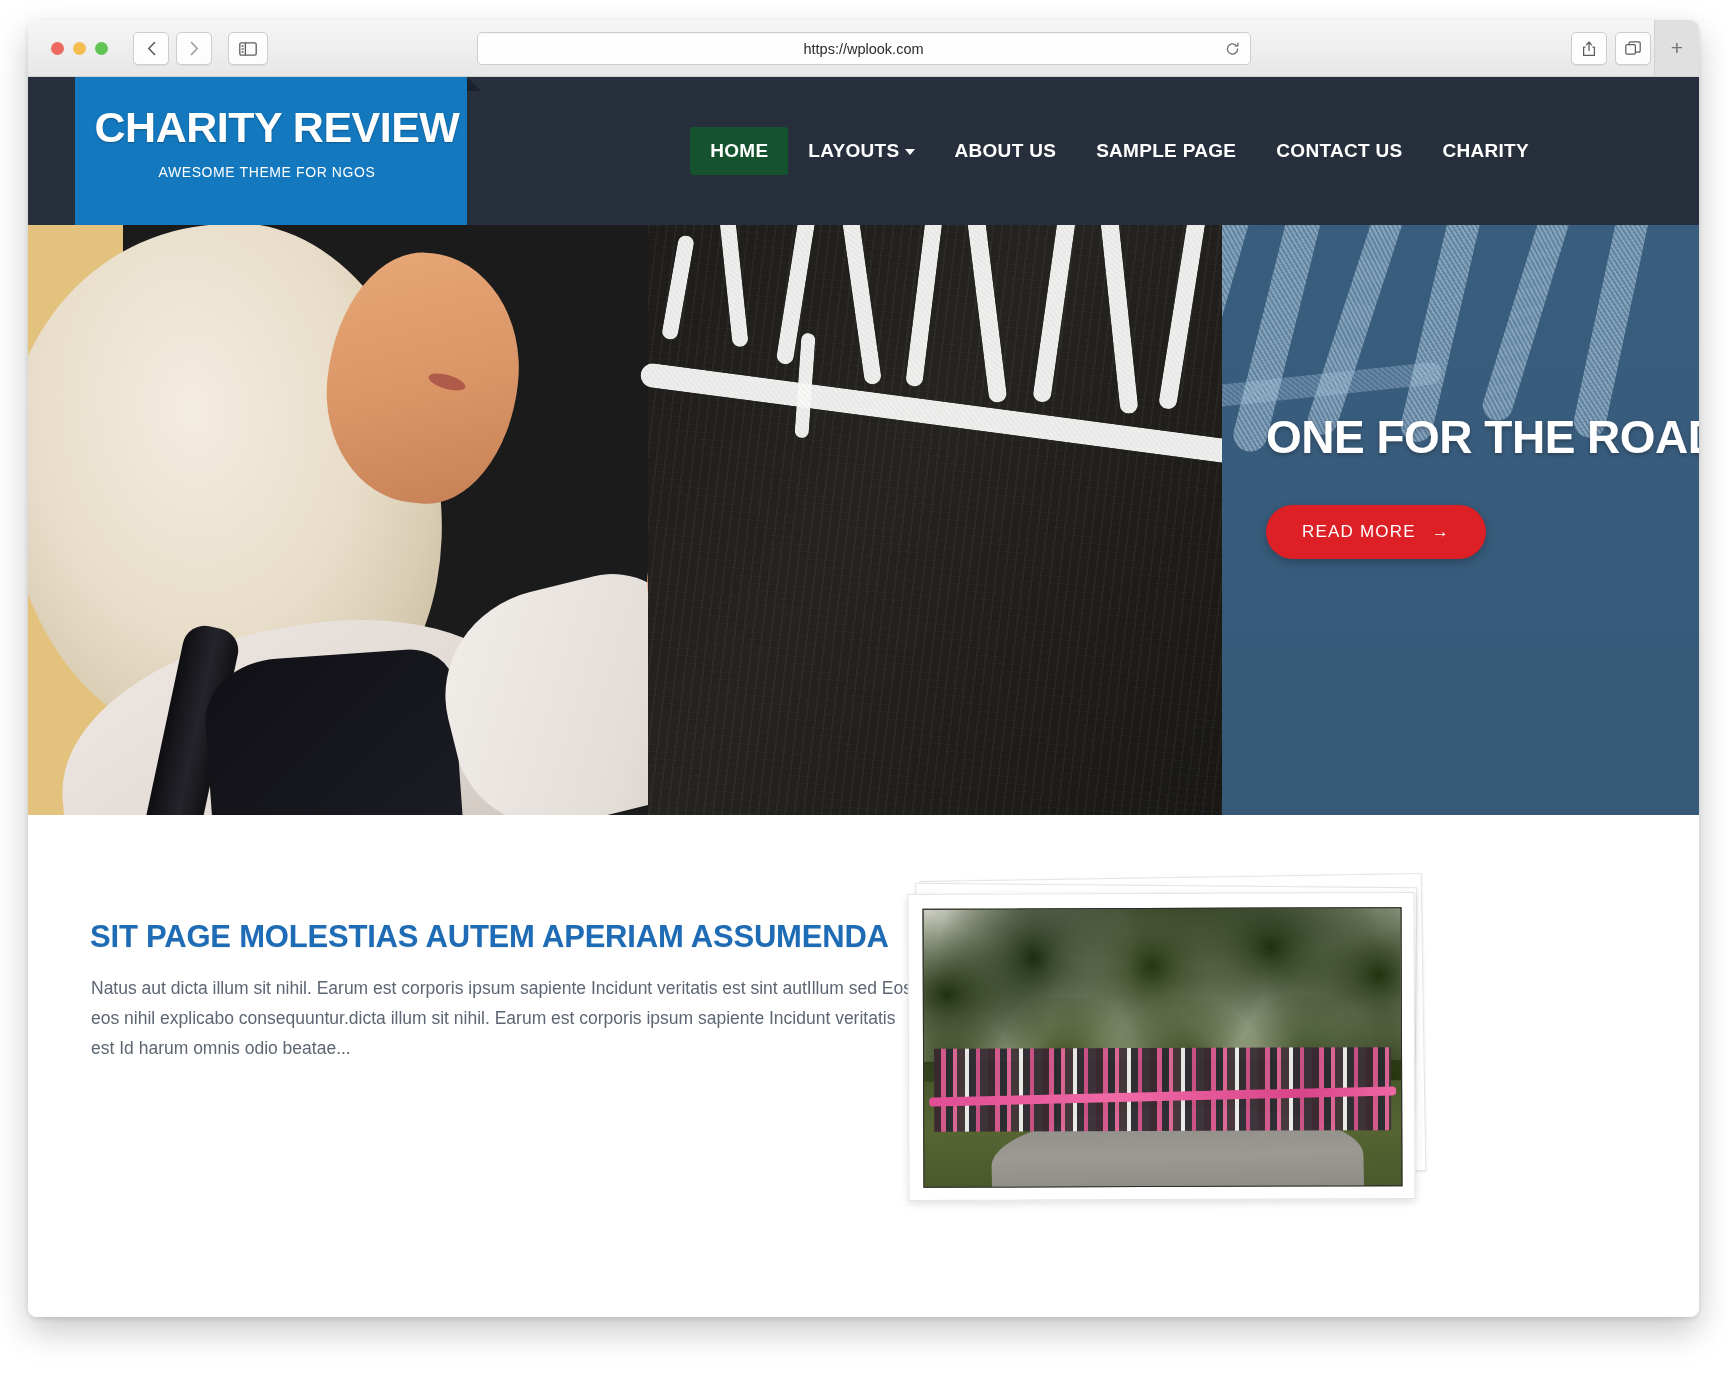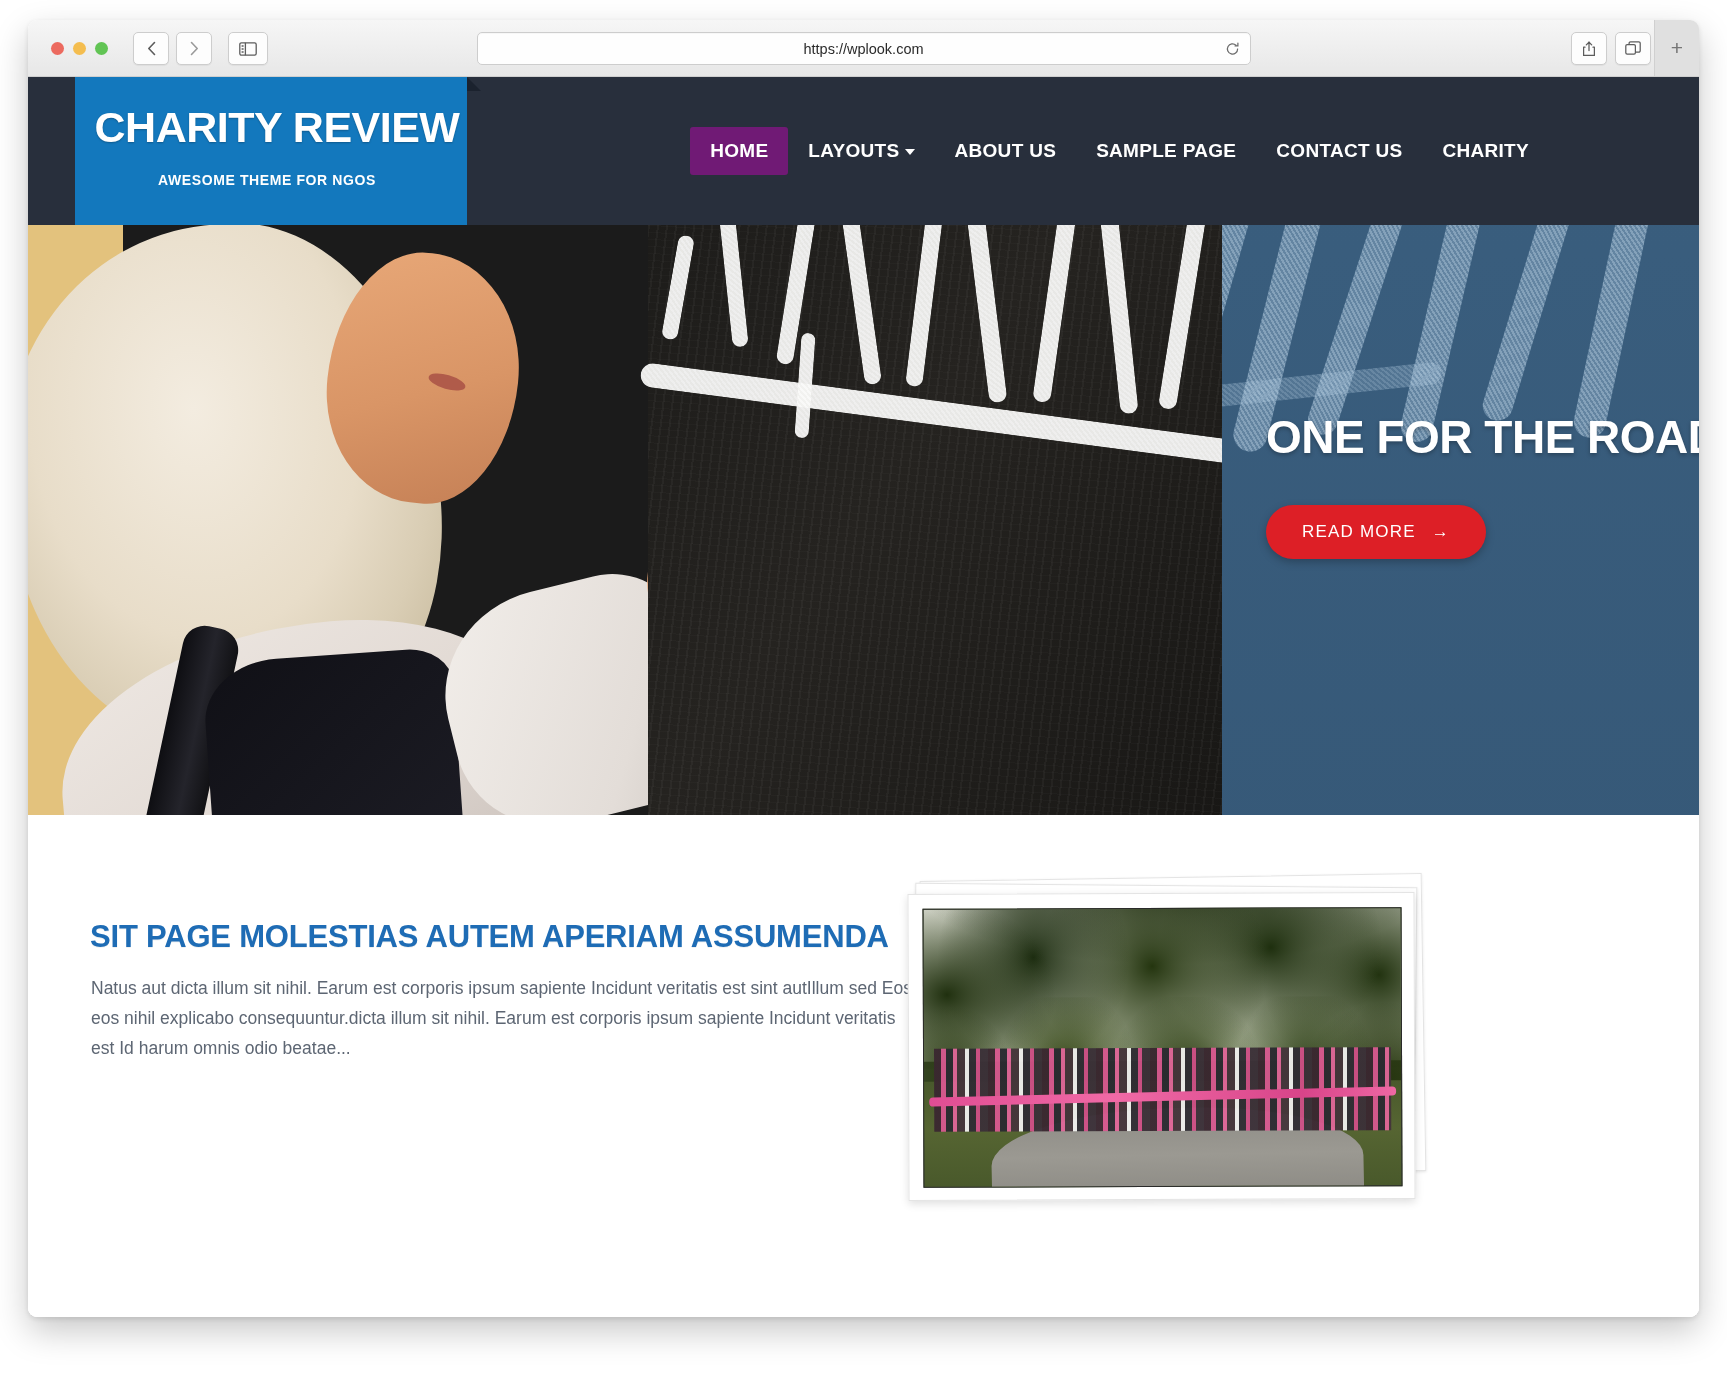--- a/index.html
+++ b/index.html
@@ -101,36 +101,36 @@
     color:#ffffff;
     font-size:43px;font-weight:bold;
     letter-spacing:-.5px;
     font-family:"Liberation Sans", sans-serif;
     text-shadow:0 1px 2px rgba(0,0,0,.25);
     padding-left:12px;
   }
   .logo-ribbon .tagline{
     position:absolute;left:0;right:8px;top:91px;
     text-align:center;color:#ffffff;
-    font-size:14px;font-weight:bold;letter-spacing:.6px;margin-top:8px;
+    font-size:14px;font-weight:normal;letter-spacing:.6px;
   }
 
   .mainnav{
     position:absolute;right:150px;top:0;height:148px;
     display:flex;align-items:center;gap:0;
   }
   .navitem{
     color:#ffffff;
     font-size:19px;font-weight:bold;
     letter-spacing:.3px;
     padding:13px 20px;
     white-space:nowrap;
   }
   .navitem.active{
-    background:#701a75;
+    background:#14532d;
     border-radius:3px;
   }
   .caret{
     display:inline-block;
     margin-left:5px;
     border-left:5px solid transparent;
     border-right:5px solid transparent;
     border-top:6px solid #ffffff;
     vertical-align:middle;
   }

